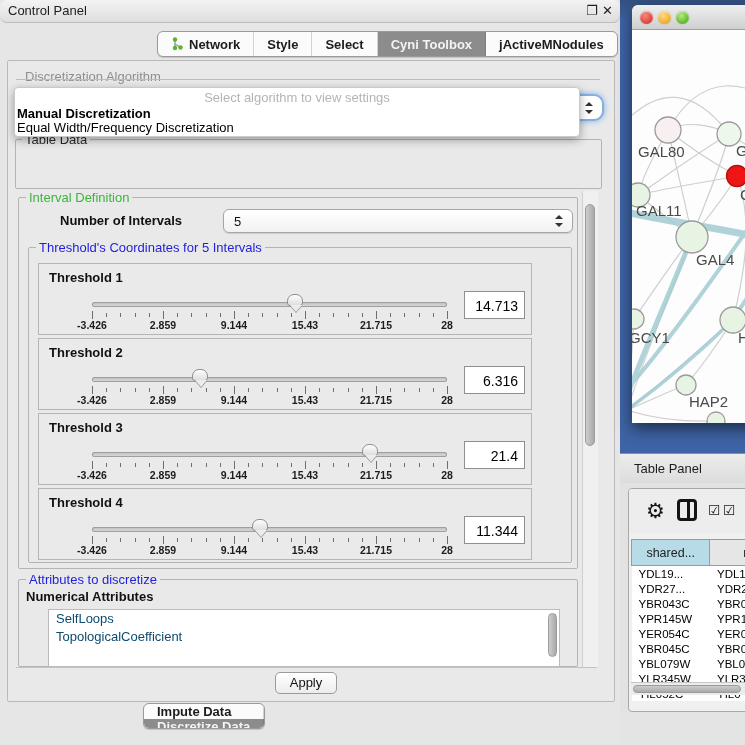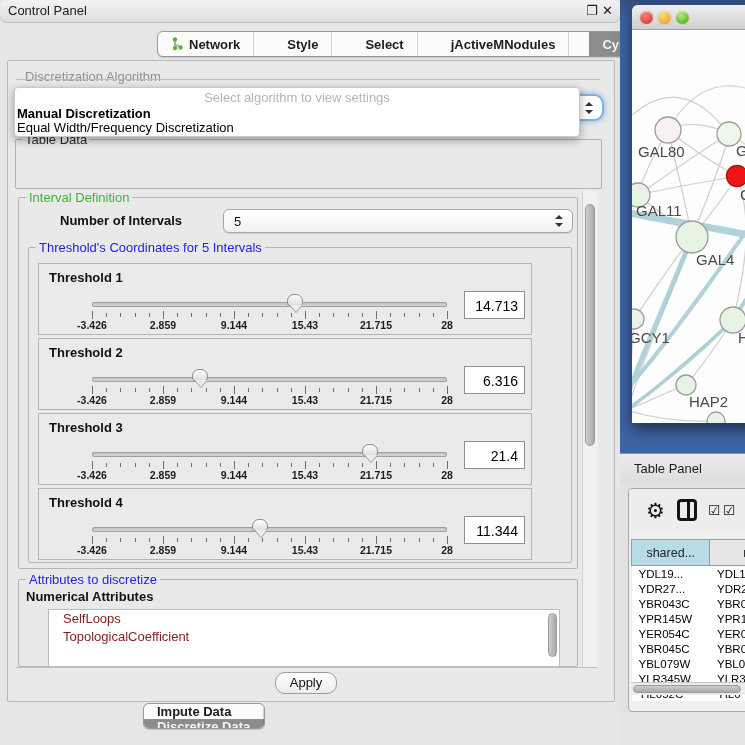--- a/index.html
+++ b/index.html
@@ -9,21 +9,21 @@
   
   #left-panel{left:0;top:0;width:620px;height:745px;background:#e6e6e6;}
   #titlebar{left:0;top:0;width:620px;height:22px;background:linear-gradient(#f3f3f3,#dedede);border-bottom:1px solid #bdbdbd;border-radius:7px;}
   #titlebar .t{position:absolute;left:8px;top:3px;font-size:13px;color:#1d1d1d;}
   .win-ic{position:absolute;top:3px;font-size:13px;color:#222;font-weight:bold;cursor:default;}
 
   .tabbar{display:inline-flex;align-items:stretch;border:1px solid #9a9a9a;border-radius:6px;background:#fbfbfb;overflow:hidden;height:24px;box-shadow:0 1px 1px rgba(0,0,0,.15);}
   .tabbar .tab{display:flex;align-items:center;gap:5px;padding:0 13px;font-size:13px;font-weight:bold;color:#1c1c1c;border-right:1px solid #d2d2d2;white-space:nowrap;}
   .tabbar .tab:last-child{border-right:none;}
   .tabbar .tab.sel{background:#8c8c8c;color:#f4f4f4;border-right:1px solid #7e7e7e;}
-  #top-tabbar{left:50%;top:31px;transform:translateX(-153px);gap:20px;}
+  #top-tabbar{left:50%;top:31px;transform:translateX(-153px);}
   #bottom-tabbar{left:143px;top:703px;flex-direction:column;}
 
   #content{left:7px;top:60px;width:606px;height:640px;background:#e9e9e9;border:1px solid #b9b9b9;border-radius:2px;overflow:hidden;}
 
   .grouplabel{font-size:13px;color:#2a2a2a;background:#e9e9e9;padding:0 3px;}
   .groupbox{border:1px solid #b4b4b4;border-radius:2px;}
   .g-green{color:#3cb43c;}
   .g-blue{color:#2222dd;}
   .g-gray{color:#8e8e8e;}
 
@@ -54,24 +54,24 @@
   .ticklabel{position:absolute;transform:translateX(-50%);font-size:10.5px;font-weight:bold;color:#1c1c1c;white-space:nowrap;}
   .valbox{position:absolute;left:425px;top:27px;width:61px;height:28px;background:#fff;border:1px solid #8f8f8f;font-size:14px;color:#000;text-align:right;line-height:28px;padding-right:6px;box-sizing:border-box;}
 
   
   .vscroll-track{background:#f0f0f0;border-left:1px solid #cfcfcf;}
   .scroll-thumb{background:linear-gradient(90deg,#cdcdcd,#a9a9a9);border-radius:6px;border:1px solid #9b9b9b;box-sizing:border-box;}
   .hthumb{background:linear-gradient(#cdcdcd,#a9a9a9);border-radius:6px;border:1px solid #9b9b9b;box-sizing:border-box;}
 
   
   #attr-list{left:40px;top:548px;width:510px;height:56px;background:#fff;border:1px solid #bbb;overflow:hidden;}
-  #attr-list .item{font-size:13px;color:#7f1d1d;padding-left:14px;height:18px;line-height:18px;white-space:nowrap;}
+  #attr-list .item{font-size:13px;color:#0c4a6e;padding-left:7px;height:18px;line-height:18px;white-space:nowrap;}
   #attr-list .lsb{position:absolute;right:2px;top:3px;width:9px;height:44px;}
 
-  .pushbtn{background:linear-gradient(#ffffff,#ececec);border:1px solid #9b9b9b;border-radius:10px;font-size:13px;color:#111;text-align:center;}
+  .pushbtn{background:linear-gradient(#ffffff,#ececec);border:1px solid #9b9b9b;border-radius:5px;font-size:13px;color:#111;text-align:center;}
 
   
   #right-panel{left:620px;top:0;width:125px;height:455px;background:linear-gradient(#33507f,#3e64a6 22px,#3e64a6);}
   #net-window{left:12px;top:5px;width:150px;height:418px;background:#fdfdfd;border-radius:6px 6px 0 0;box-shadow:0 6px 16px rgba(0,0,0,.55);overflow:hidden;}
   #net-titlebar{position:absolute;left:0;top:0;width:100%;height:24px;background:linear-gradient(#efefef,#cfcfcf);border-bottom:1px solid #9f9f9f;border-radius:6px 6px 0 0;}
   .tl{position:absolute;top:5.5px;width:13px;height:13px;border-radius:50%;box-shadow:inset 0 1px 1px rgba(255,255,255,.7),0 0 1px rgba(0,0,0,.5);}
   #net-canvas{position:absolute;left:0;top:25px;width:150px;height:393px;background:#fdfdfd;}
 
   #tablepanel-bar{left:620px;top:453px;width:125px;height:30px;background:linear-gradient(#ececec,#dcdcdc);border-top:1px solid #8f8f8f;border-bottom:1px solid #bdbdbd;}
   #tablepanel-bar .t{position:absolute;left:14px;top:7px;font-size:13px;color:#1d1d1d;}
@@ -113,25 +113,25 @@
           <circle cx="9.5" cy="10.5" r="2.2" fill="#57b52a"></circle>
         </svg>
         <span>Network</span>
       </div>
       <div class="tab">
           <span>Style</span>
         </div>
       <div class="tab">
           <span>Select</span>
         </div>
-      <div class="tab">
-          <span>jActiveMNodules</span>
-        </div>
       <div class="tab sel">
           <span>Cyni Toolbox</span>
+        </div>
+      <div class="tab">
+          <span>jActiveMNodules</span>
         </div>
     </div>
 
     <div id="content" class="abs">
 
       <span class="grouplabel g-gray abs" style="left:14px;top:8px;">Discretization Algorithm</span>
       <div class="abs" style="left:8px;top:18px;width:584px;height:1px;background:#bcbcbc;"></div>
 
       <div id="focus-combo" class="abs">
         <div class="stepper"></div>

